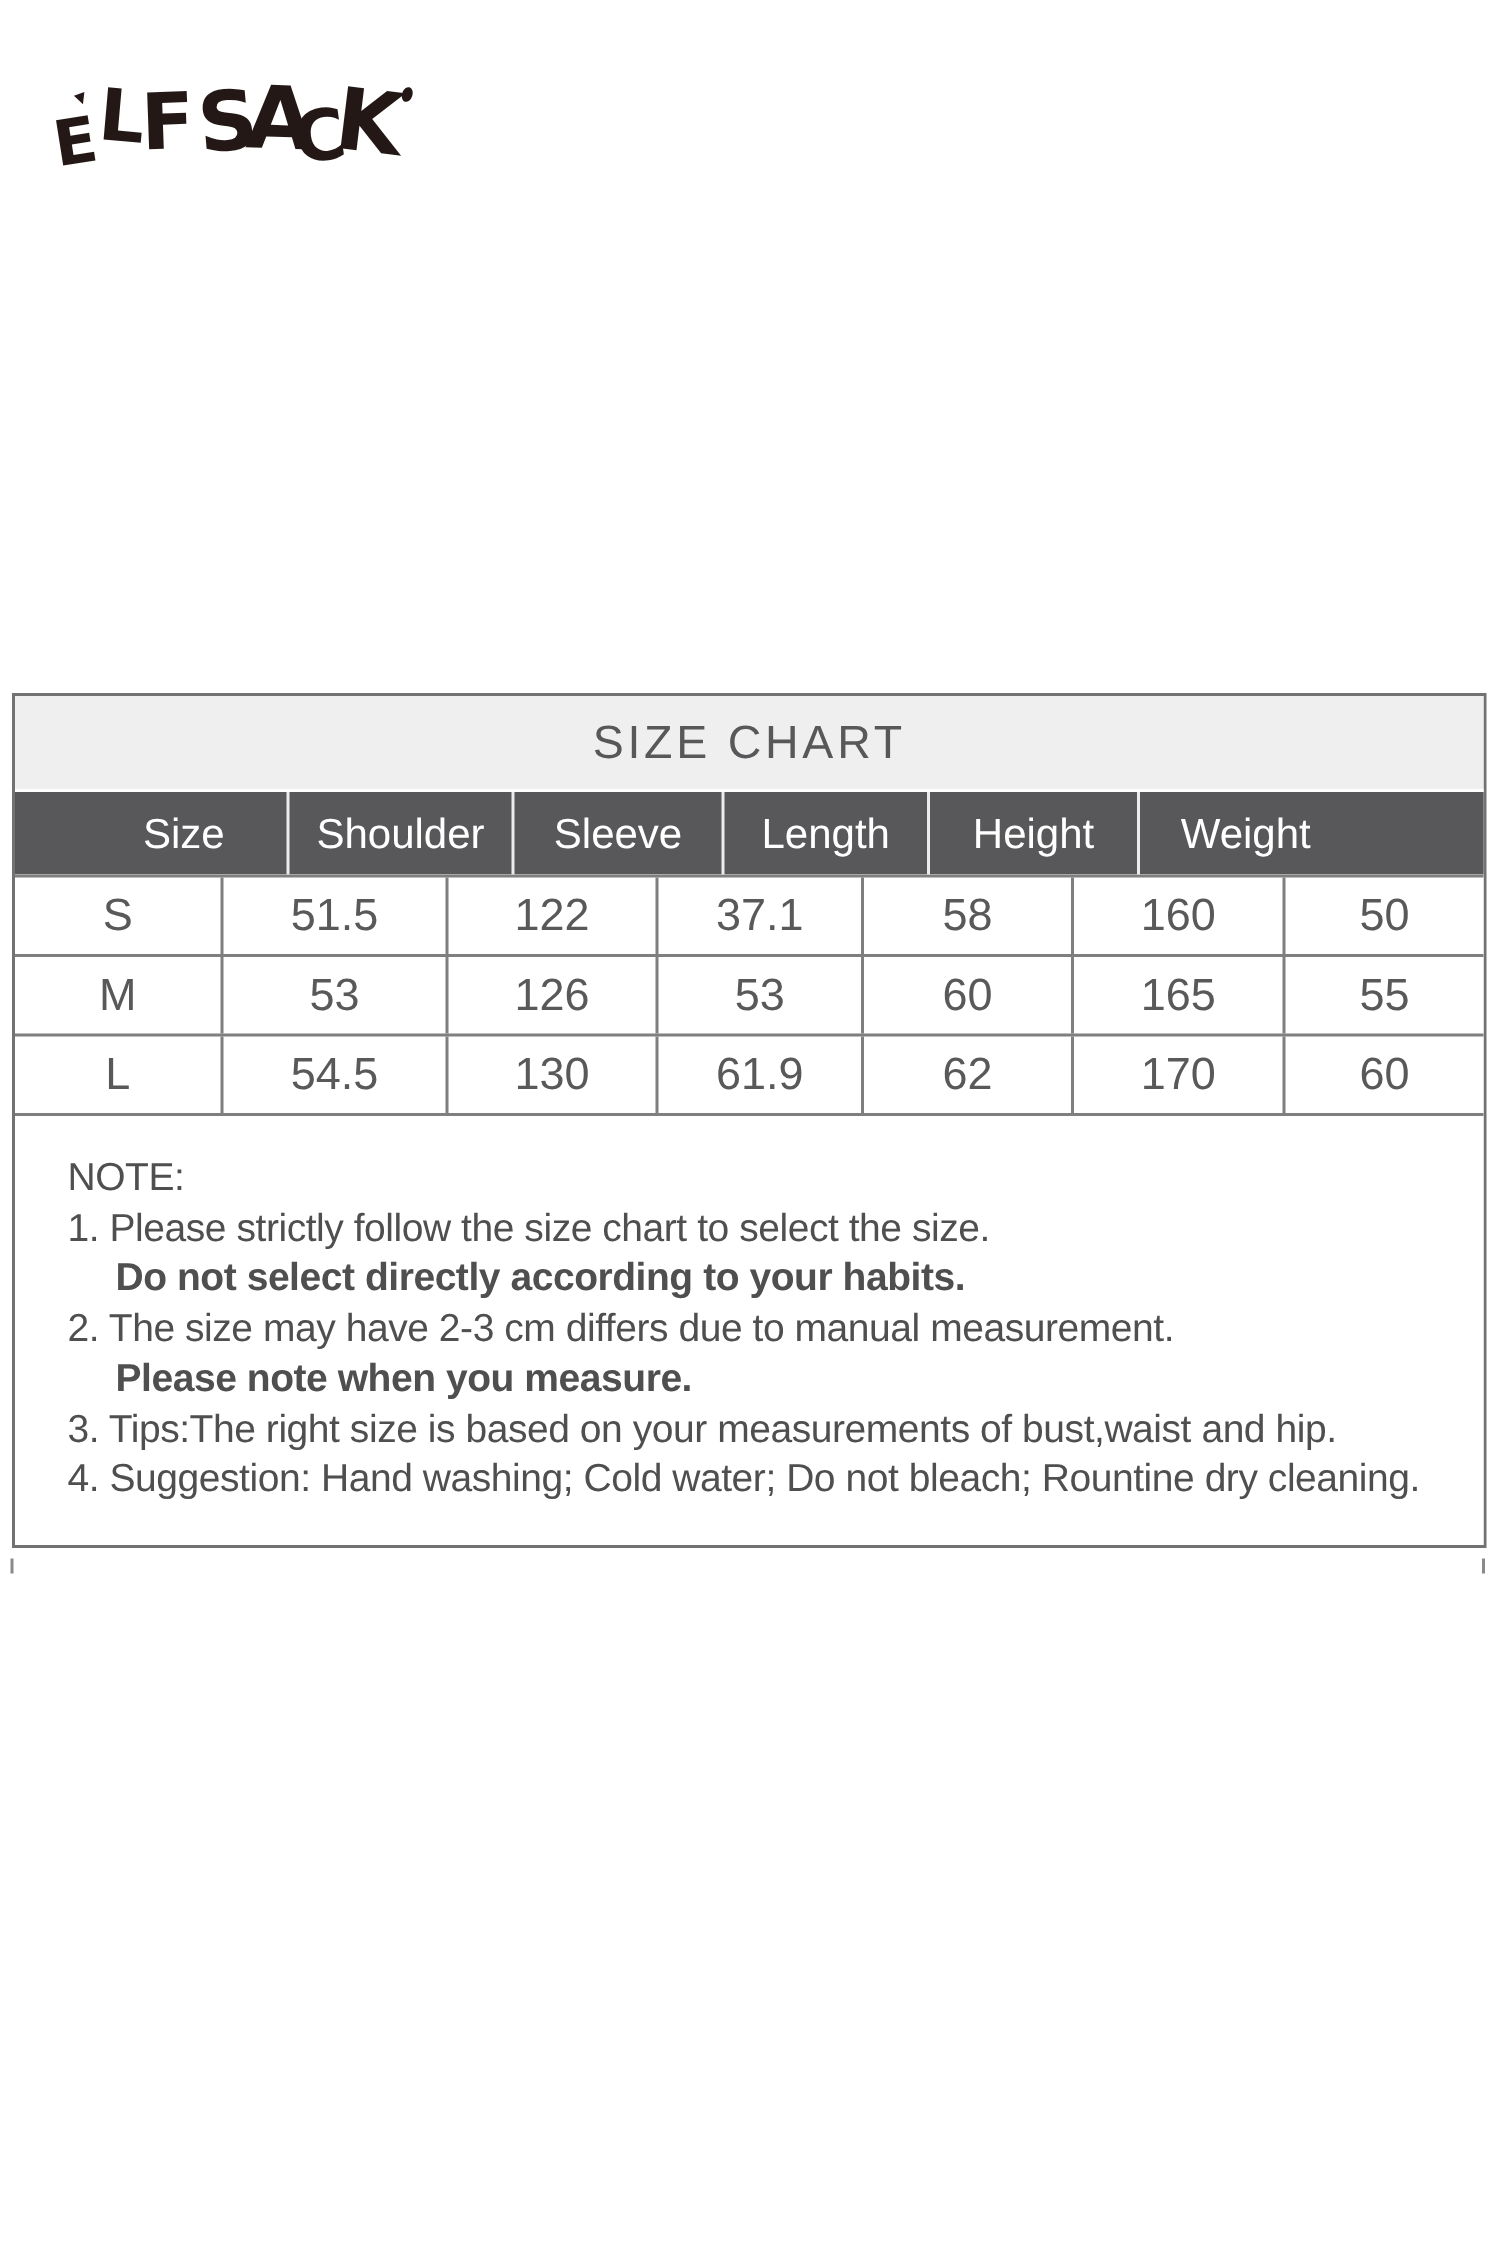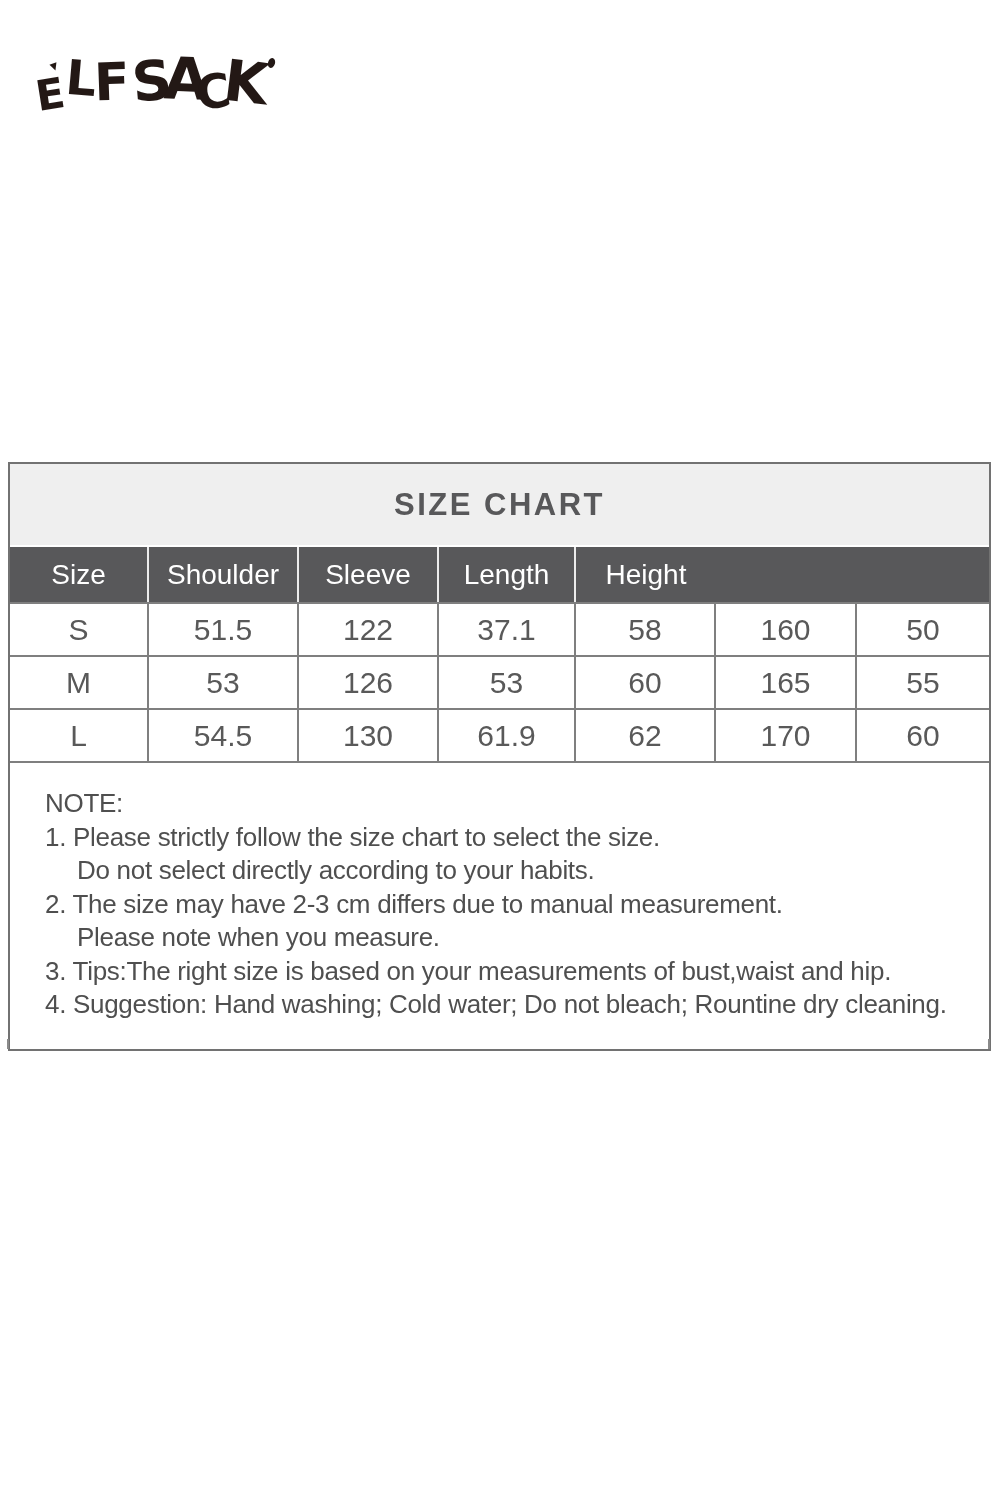--- a/index.html
+++ b/index.html
@@ -15,37 +15,37 @@
   .lt-f { left:58px;  top:14px; font-size:52px; transform:rotate(-2deg); }
   .lt-s { left:96px;  top:12px; font-size:55px; transform:rotate(-5deg); }
   .lt-a { left:128px; top:8px;  font-size:58px; transform:rotate(2deg); }
   .lt-c { left:160px; top:26px; font-size:47px; transform:rotate(-8deg); }
   .lt-k { left:188px; top:12px; font-size:57px; transform:rotate(7deg); }
   .logo .heart { position:absolute; left:14px; top:16px; font-size:15px; transform:rotate(-20deg); line-height:1; }
   .logo .kdot  { position:absolute; left:232px; top:16px; width:7px; height:10px; background:#231815; border-radius:50%; transform:rotate(18deg); }
 
   
   .sizechart { position:absolute; left:8px; top:462px; width:983px; border:2px solid #727272; background:#ffffff; }
-  .titlebar { height:83px; background:#efefef; border-bottom:2px solid #ffffff;
+  .titlebar { height:64px; background:#efefef; border-bottom:2px solid #ffffff;
               display:flex; align-items:center; justify-content:center;
-              font-size:31px; font-weight:bold; letter-spacing:2.5px; color:#58585a; }
+              font-size:31px; font-weight:normal; letter-spacing:2.5px; color:#58585a; }
   .grid-row { display:grid; grid-template-columns:139px 150px 140px 137px 140px 141px auto; }
-  .headrow { background:#58585a; height:55px; }
+  .headrow { background:#58585a; height:55px;padding-left:44px; }
   .headrow .c { color:#ffffff; font-size:28px; display:flex; align-items:center; justify-content:center;
                 border-right:2px solid #ececec; }
   .headrow .c:last-child { border-right:none; }
   .datarow { height:53px; border-top:2px solid #7f7f7f; background:#ffffff; }
   .datarow .c { color:#595959; font-size:30px; display:flex; align-items:center; justify-content:center;
                 border-right:2px solid #7f7f7f; }
   .datarow .c:last-child { border-right:none; }
 
   
   .notebox { border-top:2px solid #7f7f7f; height:288px; padding:24px 12px 4px 35px; background:#ffffff; }
   .note-line { font-size:26px; line-height:33.5px; color:#4f4f4f; letter-spacing:-0.3px; white-space:nowrap; }
-  .note-line.indent { padding-left:32px; }
+  .note-line.indent { padding-left:32px;font-weight:bold; }
 
   
   .stub { position:absolute; top:1039px; width:2px; height:10px; background:#8a8a8a; }
   .stub-left { left:7px; }
   .stub-right { left:988px; }
 </style>
 </head>
 <body>
 
 <div class="page">
@@ -65,20 +65,21 @@
   <div class="sizechart">
 
     <div class="titlebar">SIZE CHART</div>
 
     <div class="grid-row headrow">
       <div class="c">Size</div>
       <div class="c">Shoulder</div>
       <div class="c">Sleeve</div>
       <div class="c">Length</div>
       <div class="c">Height</div>
+      <div class="c">Weight</div>
     </div>
 
     <div class="grid-row datarow">
       <div class="c">S</div>
       <div class="c">51.5</div>
       <div class="c">122</div>
       <div class="c">37.1</div>
       <div class="c">58</div>
       <div class="c">160</div>
       <div class="c">50</div>

